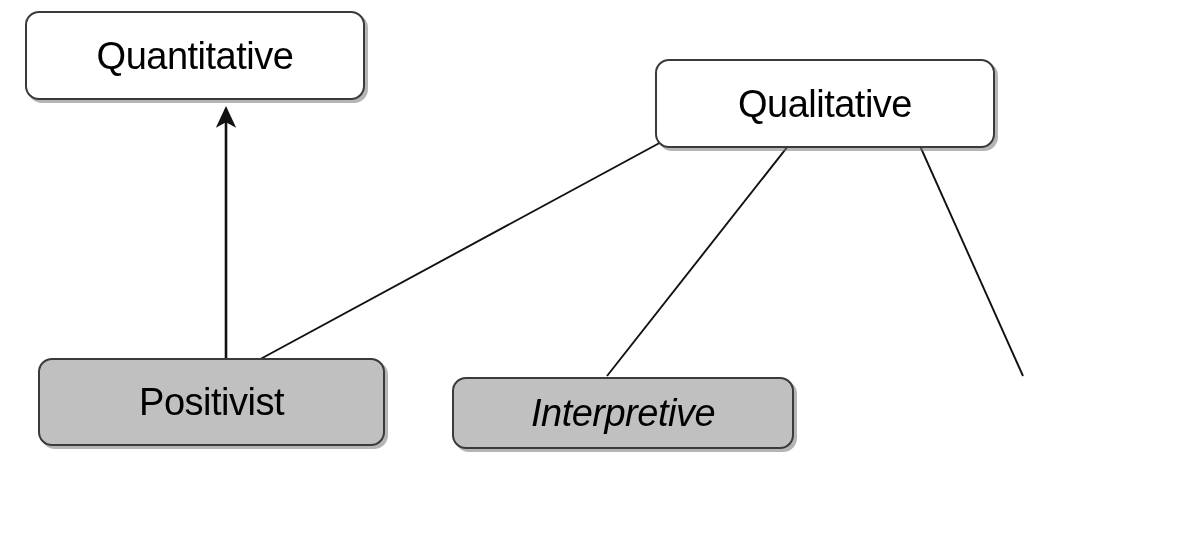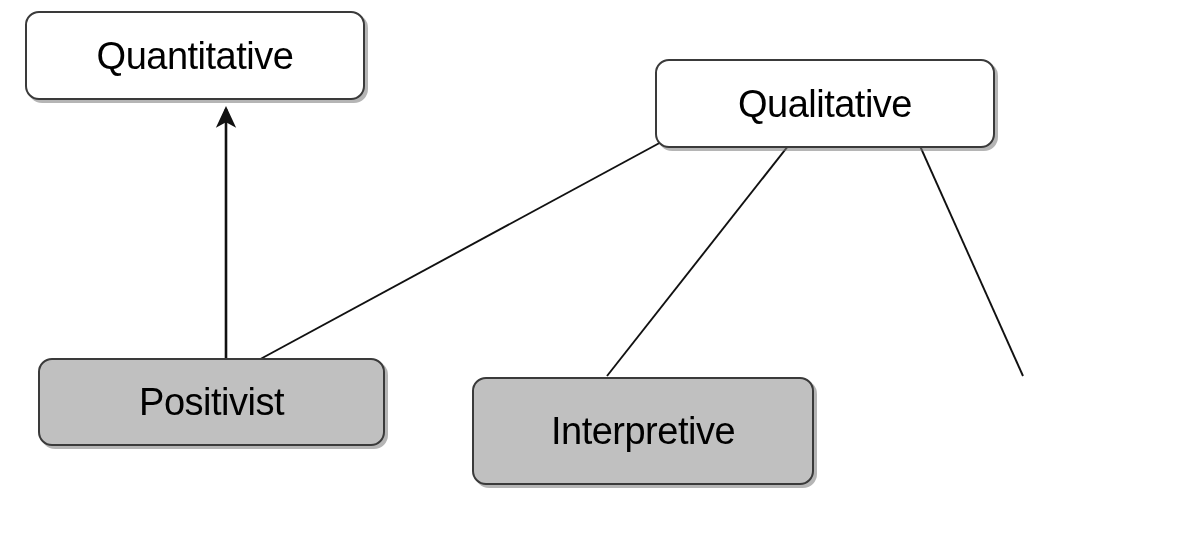--- a/index.html
+++ b/index.html
@@ -78,18 +78,18 @@
   </div>
 
   <div class="node node-white" style="left:655px; top:11px; width:340px; height:89px;margin-top:48px;">
     <span class="node-label">Qualitative</span>
   </div>
 
   <div class="node node-gray" style="left:38px; top:358px; width:347px; height:88px;">
     <span class="node-label">Positivist</span>
   </div>
 
-  <div class="node node-gray" style="left:472px; top:377px; width:342px; height:108px;">
+  <div class="node node-gray" style="left:452px; top:377px; width:342px; height:72px;font-style:italic;">
     <span class="node-label">Interpretive</span>
   </div>
 
 
 </div>
 
 </body></html>

